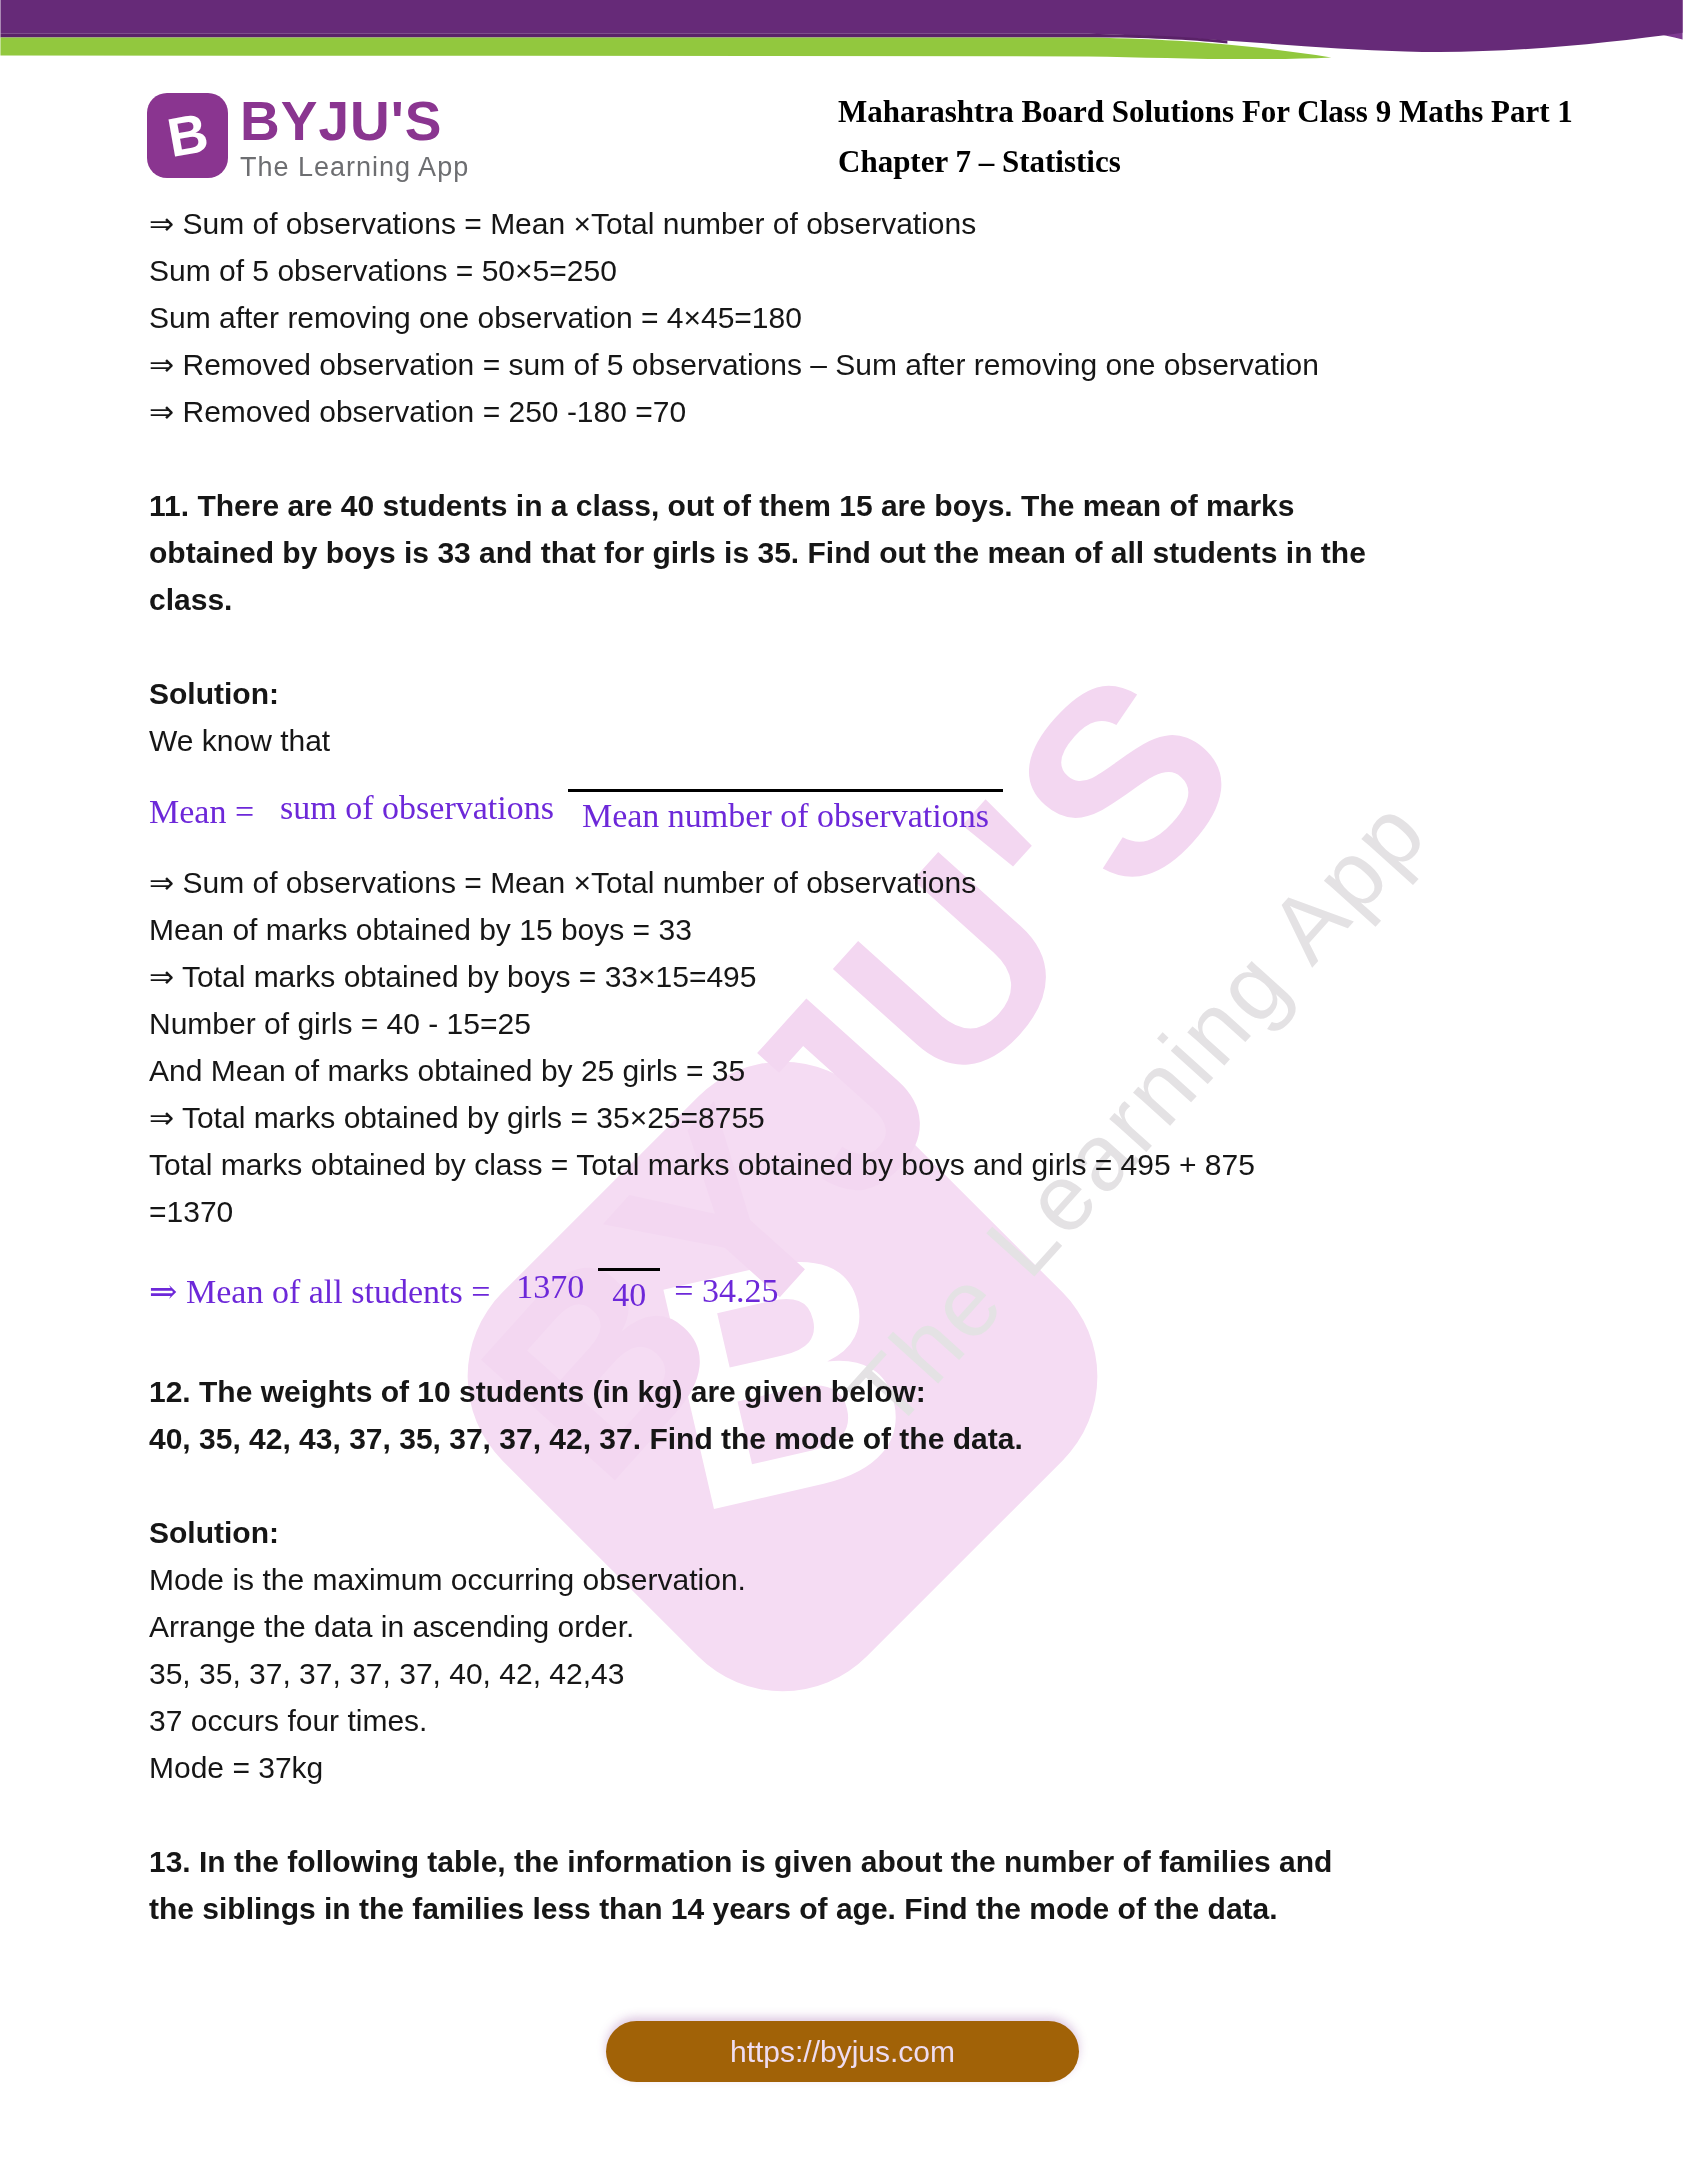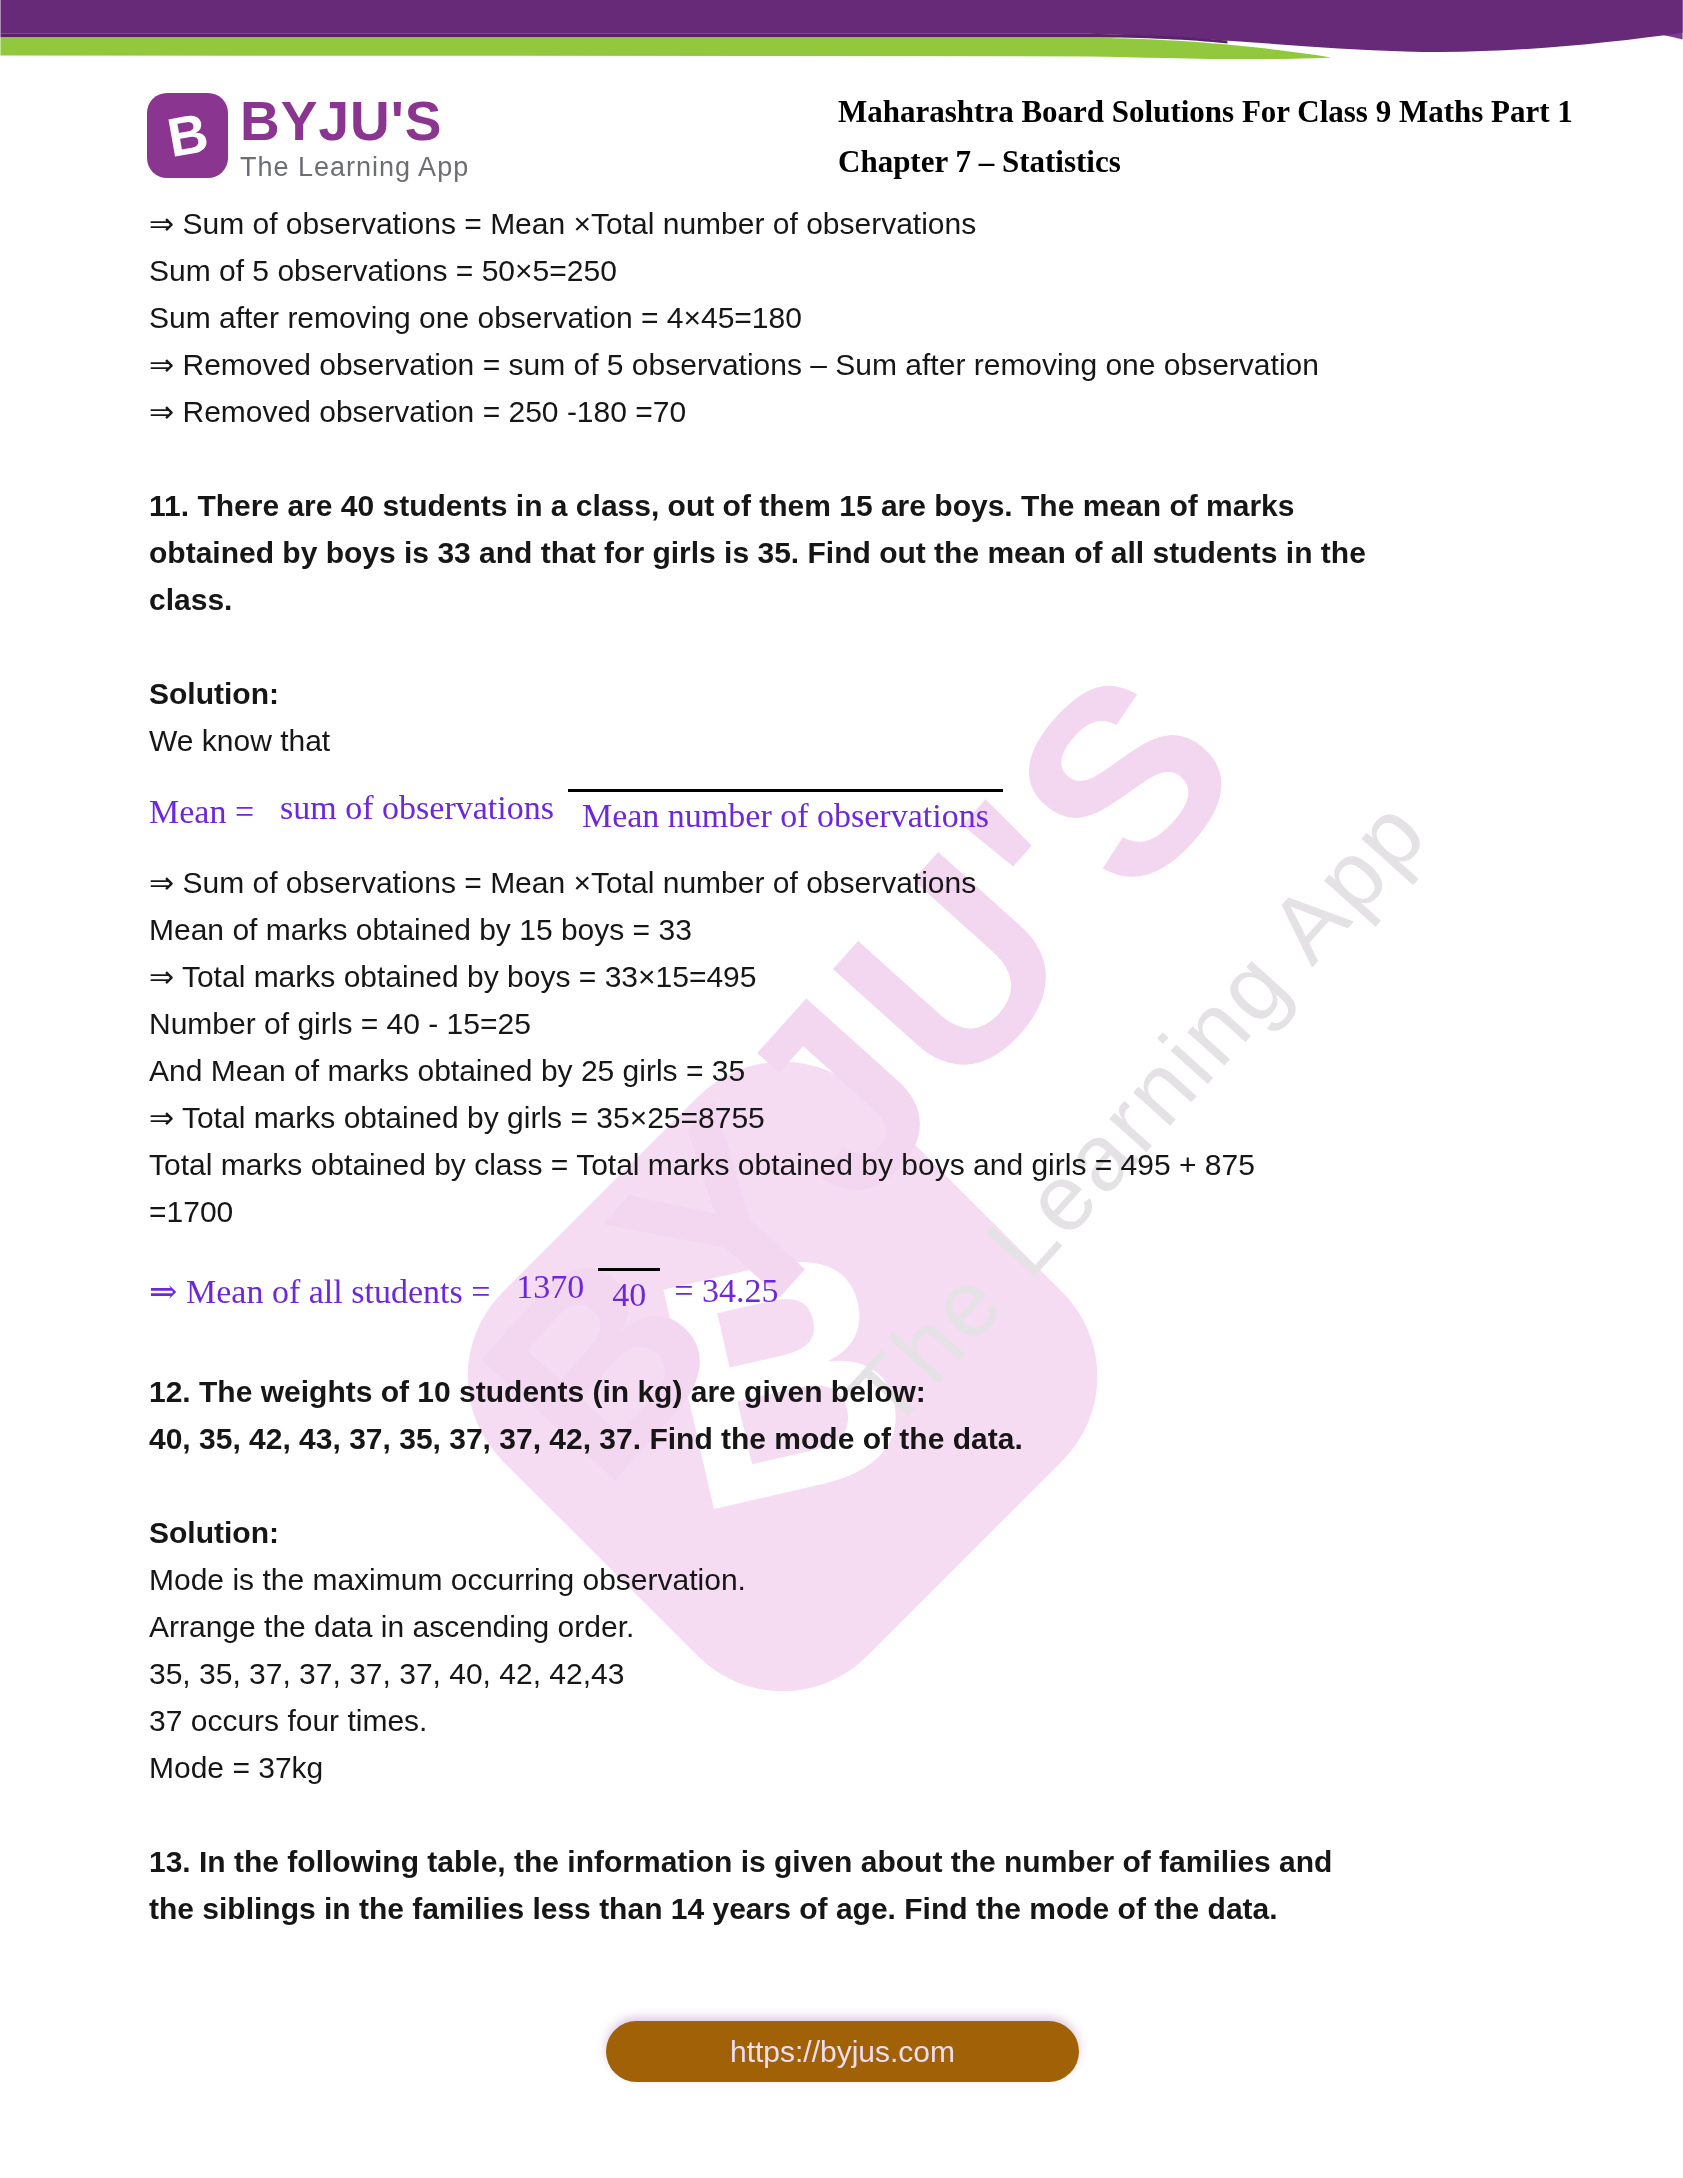--- a/index.html
+++ b/index.html
@@ -139,21 +139,21 @@
       </span>
     </div>
 
     <div class="line">⇒ Sum of observations = Mean ×Total number of observations</div>
     <div class="line">Mean of marks obtained by 15 boys = 33</div>
     <div class="line">⇒ Total marks obtained by boys = 33×15=495</div>
     <div class="line">Number of girls = 40 - 15=25</div>
     <div class="line">And Mean of marks obtained by 25 girls = 35</div>
     <div class="line">⇒ Total marks obtained by girls = 35×25=8755</div>
     <div class="line">Total marks obtained by class = Total marks obtained by boys and girls = 495 + 875</div>
-    <div class="line">=1700</div>
+    <div class="line">=1370</div>
 
     <div class="formula f2">
       <span class="flhs">⇒  Mean of all students =</span>
       <span class="frac">
         <span class="num">1370</span>
         <span class="den">40</span>
       </span>
       <span class="frhs">= 34.25</span>
     </div>
 

